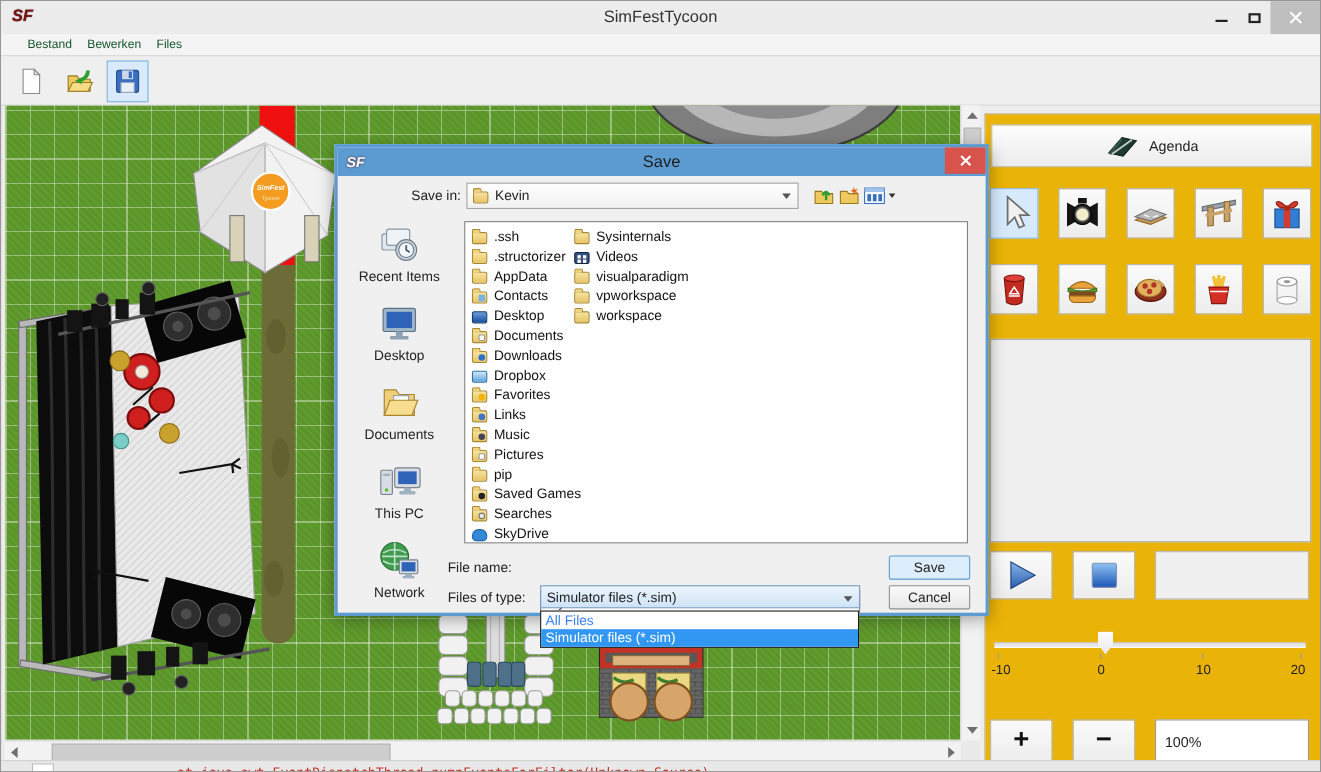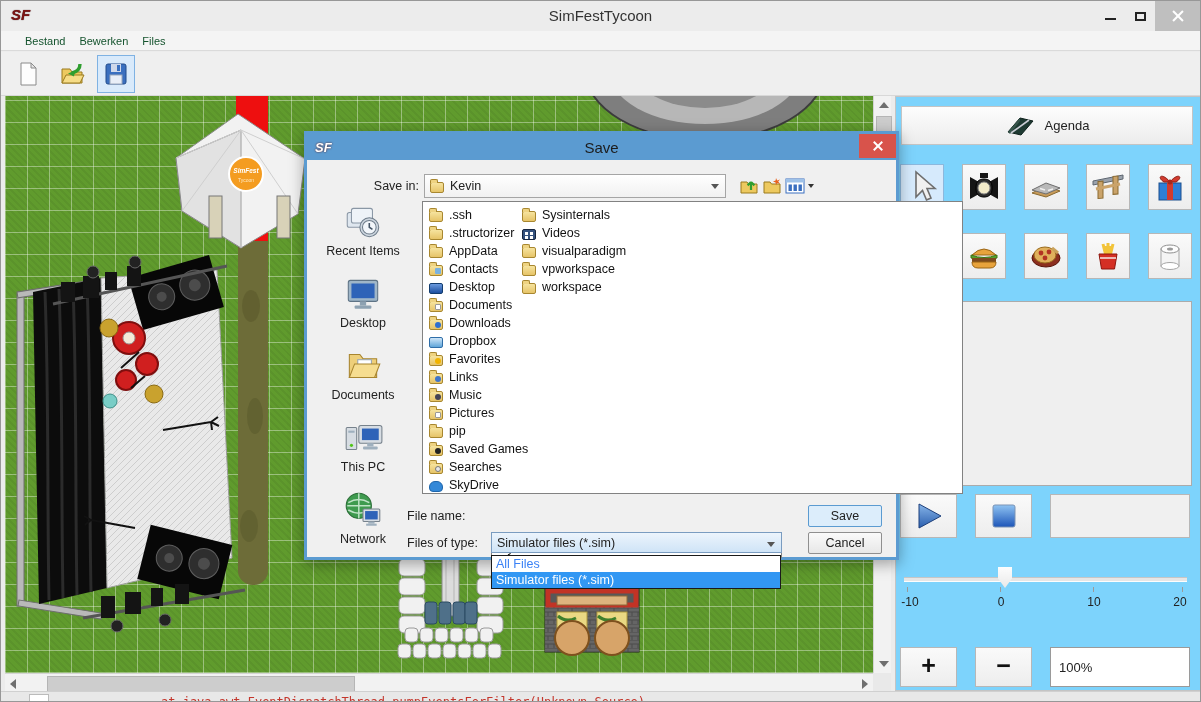--- a/index.html
+++ b/index.html
@@ -38,21 +38,21 @@
   .hsb{position:absolute;left:0;top:577px;width:868px;height:18px;background:#f2f2f2;border-top:1px solid #d4d4d4;box-sizing:border-box;}
   .sb-corner{position:absolute;left:868px;top:577px;width:18px;height:18px;background:#e9e9e9;}
   .sb-arrow{position:absolute;width:0;height:0;}
   .arr-up{left:5px;top:6px;border-left:5px solid transparent;border-right:5px solid transparent;border-bottom:6px solid #6f6f6f;}
   .arr-down{left:5px;bottom:6px;border-left:5px solid transparent;border-right:5px solid transparent;border-top:6px solid #6f6f6f;}
   .arr-left{left:5px;top:5px;border-top:5px solid transparent;border-bottom:5px solid transparent;border-right:6px solid #6f6f6f;}
   .arr-right{right:5px;top:5px;border-top:5px solid transparent;border-bottom:5px solid transparent;border-left:6px solid #6f6f6f;}
   .vsb-thumb{position:absolute;left:2px;top:20px;width:14px;height:42px;background:#cdcdcd;border:1px solid #b5b5b5;}
   .hsb-thumb{position:absolute;left:42px;top:2px;width:306px;height:14px;background:#cdcdcd;border:1px solid #b5b5b5;}
   
-  .rpanel{position:absolute;left:894px;top:95px;width:306px;height:595px;background:#7dd3fc;border:1px solid #c4c4c4;box-sizing:border-box;}
+  .rpanel{position:absolute;left:894px;top:102px;width:306px;height:595px;background:#eab308;border:1px solid #c4c4c4;box-sizing:border-box;}
   .agenda-btn{position:absolute;left:5px;top:9px;width:290px;height:37px;background:linear-gradient(#fdfdfd,#ececec);
     border:1px solid #c4c4c4;display:flex;align-items:center;justify-content:center;gap:10px;font-size:13px;color:#222;}
   .tool-row{position:absolute;left:4px;width:292px;height:46px;display:flex;justify-content:space-between;}
   .tool-row.r1{top:67px;} .tool-row.r2{top:136px;}
   .toolbtn{width:44px;height:46px;background:linear-gradient(#fafafa,#ededed);border:1px solid #b7b7b7;
     display:flex;align-items:center;justify-content:center;box-sizing:border-box;}
   .toolbtn.sel{background:#d6eafc;border:1px solid #8cb8dd;}
   .mid-panel{position:absolute;left:4px;top:204px;width:292px;height:185px;background:#efefef;border:1px solid #ababab;box-sizing:border-box;}
   .pb-row{position:absolute;left:4px;top:397px;width:292px;height:45px;display:flex;gap:18px;}
   .pbtn{width:57px;height:44px;background:linear-gradient(#fafafa,#ededed);border:1px solid #b7b7b7;
@@ -71,30 +71,30 @@
     display:flex;align-items:center;padding-left:8px;font-size:13px;}
   
   .dialog{position:absolute;left:303px;top:130px;width:595px;height:429px;background:#f0f0f0;
     border:3px solid #5b9bd1;box-sizing:border-box;z-index:20;box-shadow:0 4px 14px rgba(0,0,0,.35);}
   .dlg-head{position:absolute;left:0;top:0;width:100%;height:26px;background:#5b9bd1;display:flex;align-items:center;}
   .dlg-logo{font-weight:900;font-style:italic;font-size:13px;color:#fff;text-shadow:0 0 2px #5a1010;margin-left:8px;}
   .dlg-title{position:absolute;left:0;right:0;text-align:center;font-size:15px;color:#1c1c1c;}
   .dlg-close{position:absolute;right:0;top:0;width:37px;height:24px;background:#d8534b;display:flex;align-items:center;justify-content:center;}
   .dlg-close i,.dlg-close i::after{position:absolute;width:12px;height:2px;background:#fff;content:"";}
   .dlg-close i{transform:rotate(45deg);} .dlg-close i::after{left:0;top:0;transform:rotate(90deg);}
-  .row-savein{position:absolute;left:0;top:40px;width:100%;height:24px;}
+  .row-savein{position:absolute;left:0;top:32px;width:100%;height:24px;}
   .lbl{font-size:12.5px;color:#222;}
   .savein-lbl{position:absolute;left:40px;top:5px;width:72px;text-align:right;}
   .savein-combo{position:absolute;left:117px;top:0;width:302px;height:24px;background:linear-gradient(#fff,#f1f1f1);
     border:1px solid #a5a5a5;box-sizing:border-box;display:flex;align-items:center;padding-left:5px;gap:6px;font-size:12.5px;}
   .combo-chev{position:absolute;right:6px;top:9px;width:0;height:0;border-left:4px solid transparent;border-right:4px solid transparent;border-top:5px solid #555;}
   .mini-ico{position:absolute;top:2px;}
   .sidebar{position:absolute;left:6px;top:62px;width:100px;height:360px;display:flex;flex-direction:column;gap:5px;}
   .place{height:67px;display:flex;flex-direction:column;align-items:center;justify-content:center;gap:2px;font-size:12.5px;color:#222;}
-  .filelist{position:absolute;left:115px;top:67px;width:541px;height:293px;background:#fff;border:1px solid #828282;box-sizing:border-box;overflow:hidden;}
+  .filelist{position:absolute;left:115px;top:67px;width:458px;height:293px;background:#fff;border:1px solid #828282;box-sizing:border-box;overflow:hidden;}
   .fcol{position:absolute;top:4px;display:flex;flex-direction:column;}
   .fcol.c1{left:6px;} .fcol.c2{left:99px;}
   .fitem{height:18px;display:flex;align-items:center;gap:6px;font-size:12.5px;color:#111;white-space:nowrap;}
   .fic{display:inline-block;width:14px;height:11px;position:relative;background:linear-gradient(180deg,#f6e39e,#e6c468);
     border:1px solid #a8872f;border-radius:2px;box-sizing:border-box;flex:none;margin-top:2px;}
   .fic::before{content:"";position:absolute;top:-4px;left:-1px;width:6px;height:3px;background:#eed382;border:1px solid #a8872f;border-bottom:0;border-radius:2px 2px 0 0;}
   .fic[data-icon="monitor"]{background:linear-gradient(#6b9ade,#1d4f9f);border-color:#123c6e;}
   .fic[data-icon="monitor"]::before{display:none;}
   .fic[data-icon="skydrive"]{background:#3388d8;border-color:#1f66ab;border-radius:6px 6px 4px 4px;}
   .fic[data-icon="skydrive"]::before{display:none;}

